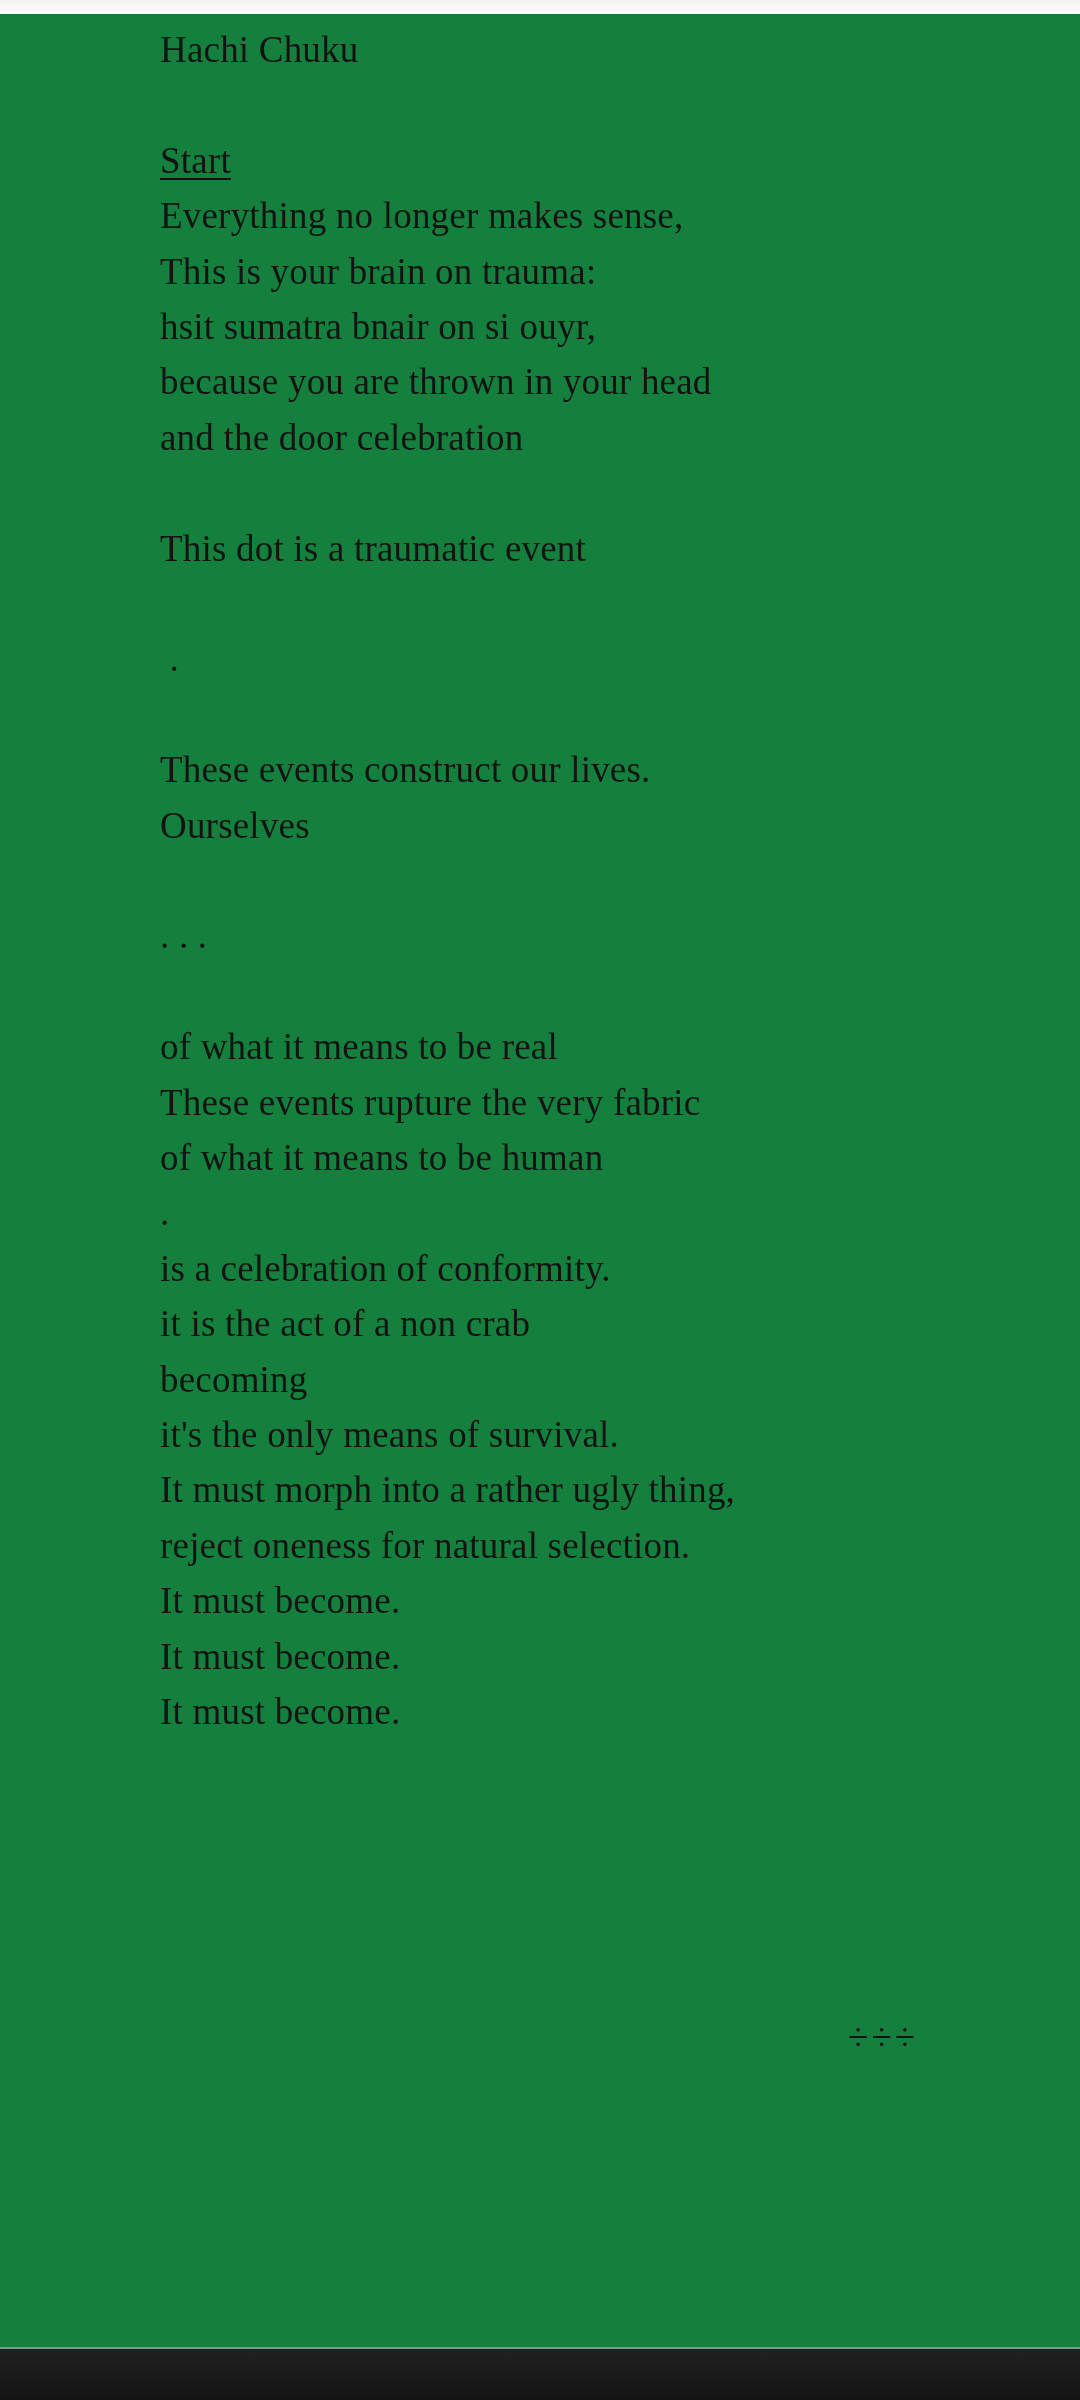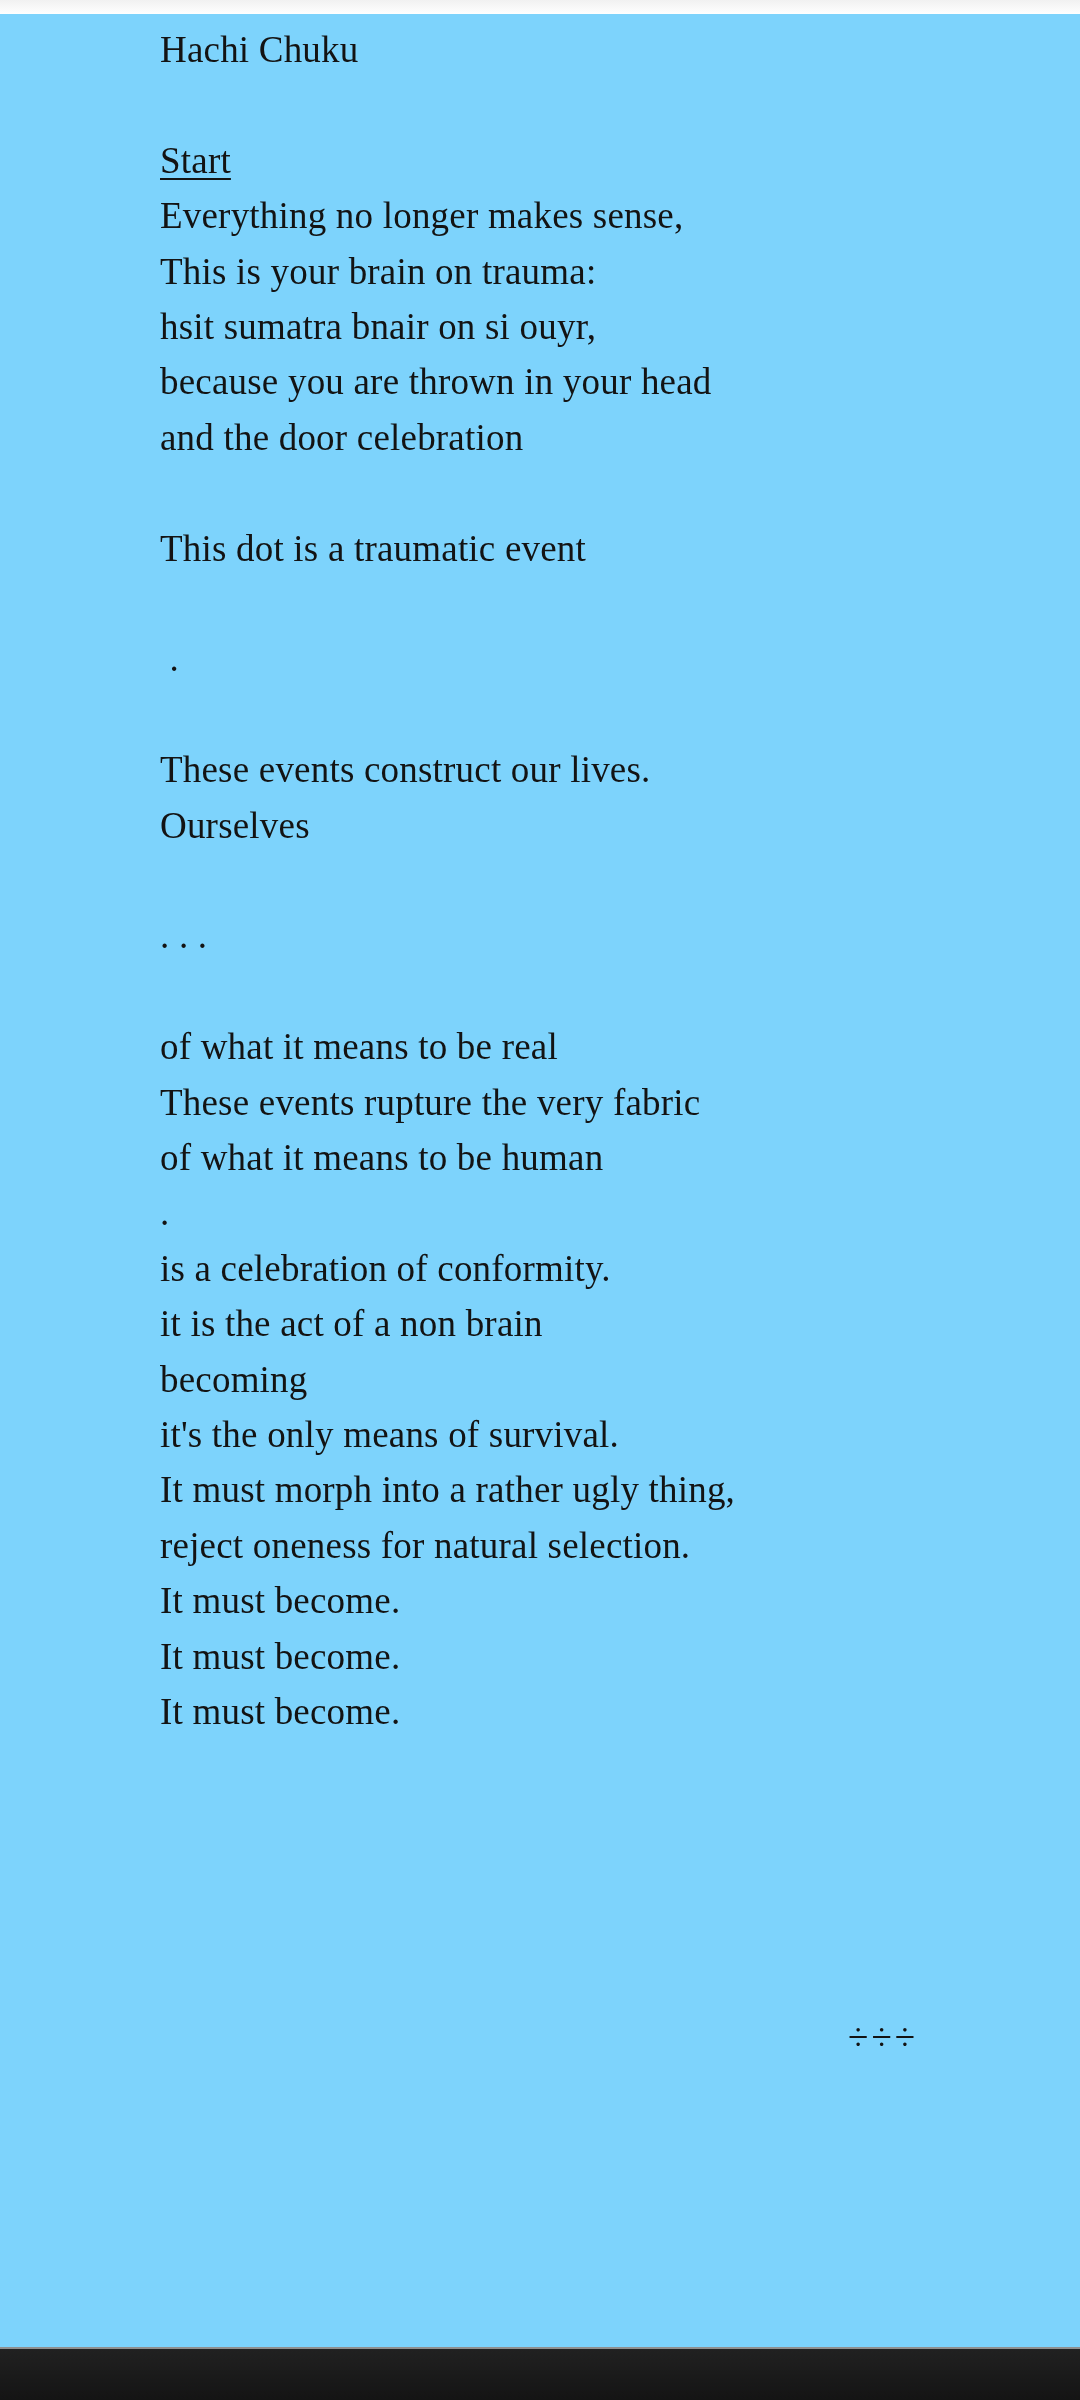--- a/index.html
+++ b/index.html
@@ -4,21 +4,21 @@
 <style>
   html, body {
     margin: 0;
     padding: 0;
     background: #ffffff;
   }
   .screen {
     position: relative;
     width: 1080px;
     height: 2400px;
-    background: #7dd3fc;
+    background: #15803d;
     overflow: hidden;
     font-family: "Liberation Serif", "DejaVu Serif", serif;
     color: #131313;
   }
   .top-shade {
     position: absolute;
     top: 0; left: 0; right: 0;
     height: 14px;
     background: linear-gradient(#f1f1f1, #ffffff);
   }
@@ -84,21 +84,21 @@
     <div class="line">These events construct our lives.</div>
     <div class="line">Ourselves</div>
     <div class="line"></div>
     <div class="line">. . .</div>
     <div class="line"></div>
     <div class="line">of what it means to be real</div>
     <div class="line">These events rupture the very fabric</div>
     <div class="line">of what it means to be human</div>
     <div class="line">.</div>
     <div class="line">is a celebration of conformity.</div>
-    <div class="line">it is the act of a non brain</div>
+    <div class="line">it is the act of a non crab</div>
     <div class="line">becoming</div>
     <div class="line">it's the only means of survival.</div>
     <div class="line">It must morph into a rather ugly thing,</div>
     <div class="line">reject oneness for natural selection.</div>
     <div class="line">It must become.</div>
     <div class="line">It must become.</div>
     <div class="line">It must become.</div>
   </div>
 
   <div class="divider">÷÷÷</div>

